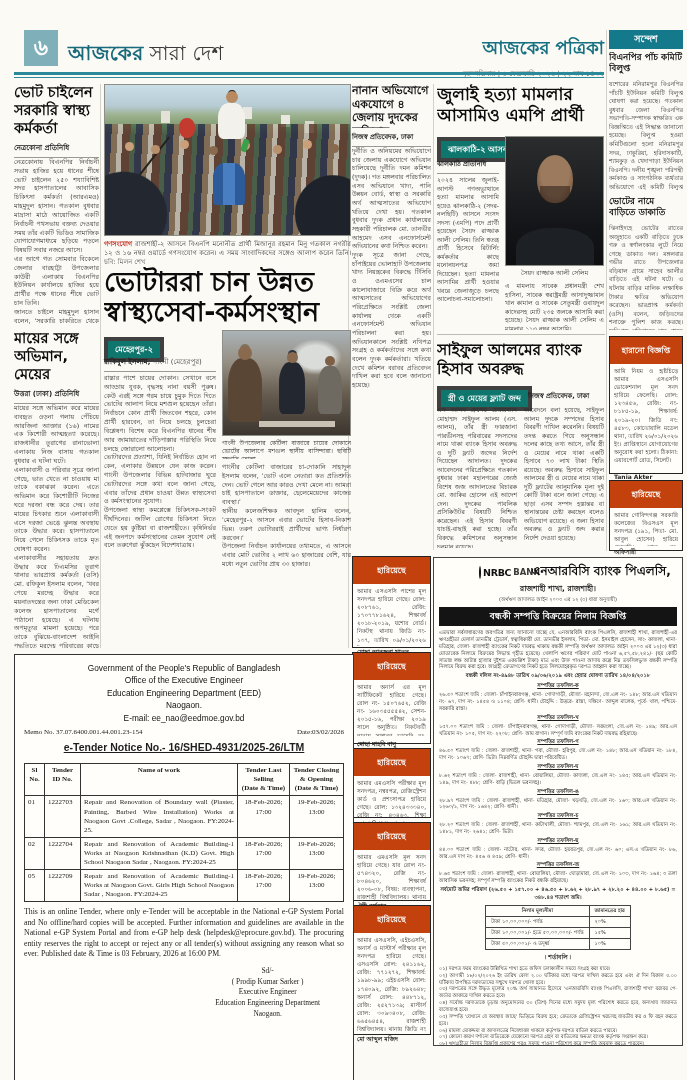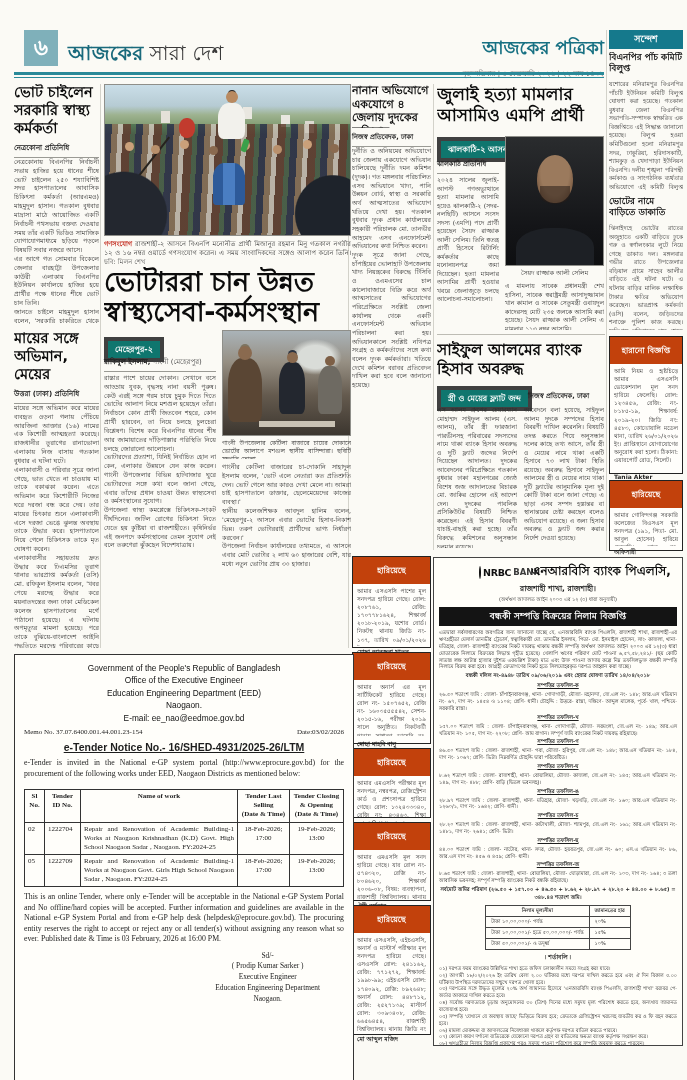--- a/index.html
+++ b/index.html
@@ -272,38 +272,44 @@
   <div class="t-head">Government of the People's Republic of Bangladesh
 Office of the Executive Engineer
 Education Engineering Department (EED)
 Naogaon.
 E-mail: ee_nao@eedmoe.gov.bd</div>
   <div class="t-memo">
     <span>Memo No. 37.07.6400.001.44.001.23-154</span>
     <span>Date:03/02/2026</span>
   </div>
   <div class="t-title">e-Tender Notice No.- 16/SHED-4931/2025-26/LTM</div>
-  <div class="t-intro">e-Tender is invited in the National e-GP system portal (http://www.eprocure.gov.bd) for the procurement of the following works under EED, Naogaon Districts as mentioned below:</div>
   <table class="t-table">
     <thead>
       <tr>
         <th style="width:20px">Sl
 No.</th>
         <th style="width:36px">Tender
 ID No.</th>
         <th>Name of work</th>
         <th style="width:52px">Tender Last
 Selling
 (Date &amp; Time)</th>
         <th style="width:54px">Tender Closing
 &amp; Opening
 (Date &amp; Time)</th>
       </tr>
     </thead>
     <tbody>
+      <tr>
+        <td>01</td>
+        <td>1222703</td>
+        <td class="td-j">Repair and Renovation of Boundary wall (Plaster, Painting, Barbed Wire Installation) Works at Naogaon Govt .College, Sadar , Naogaon. FY:2024-25.</td>
+        <td class="td-c">18-Feb-2026; 17:00</td>
+        <td class="td-c">19-Feb-2026; 13:00</td>
+      </tr>
       <tr>
         <td>02</td>
         <td>1222704</td>
         <td class="td-j">Repair and Renovation of Academic Building-1 Works at Naogaon Krishnadhan (K.D) Govt. High School Naogaon Sadar , Naogaon. FY:2024-25</td>
         <td class="td-c">18-Feb-2026; 17:00</td>
         <td class="td-c">19-Feb-2026; 13:00</td>
       </tr>
       <tr>
         <td>05</td>
         <td>1222709</td>

